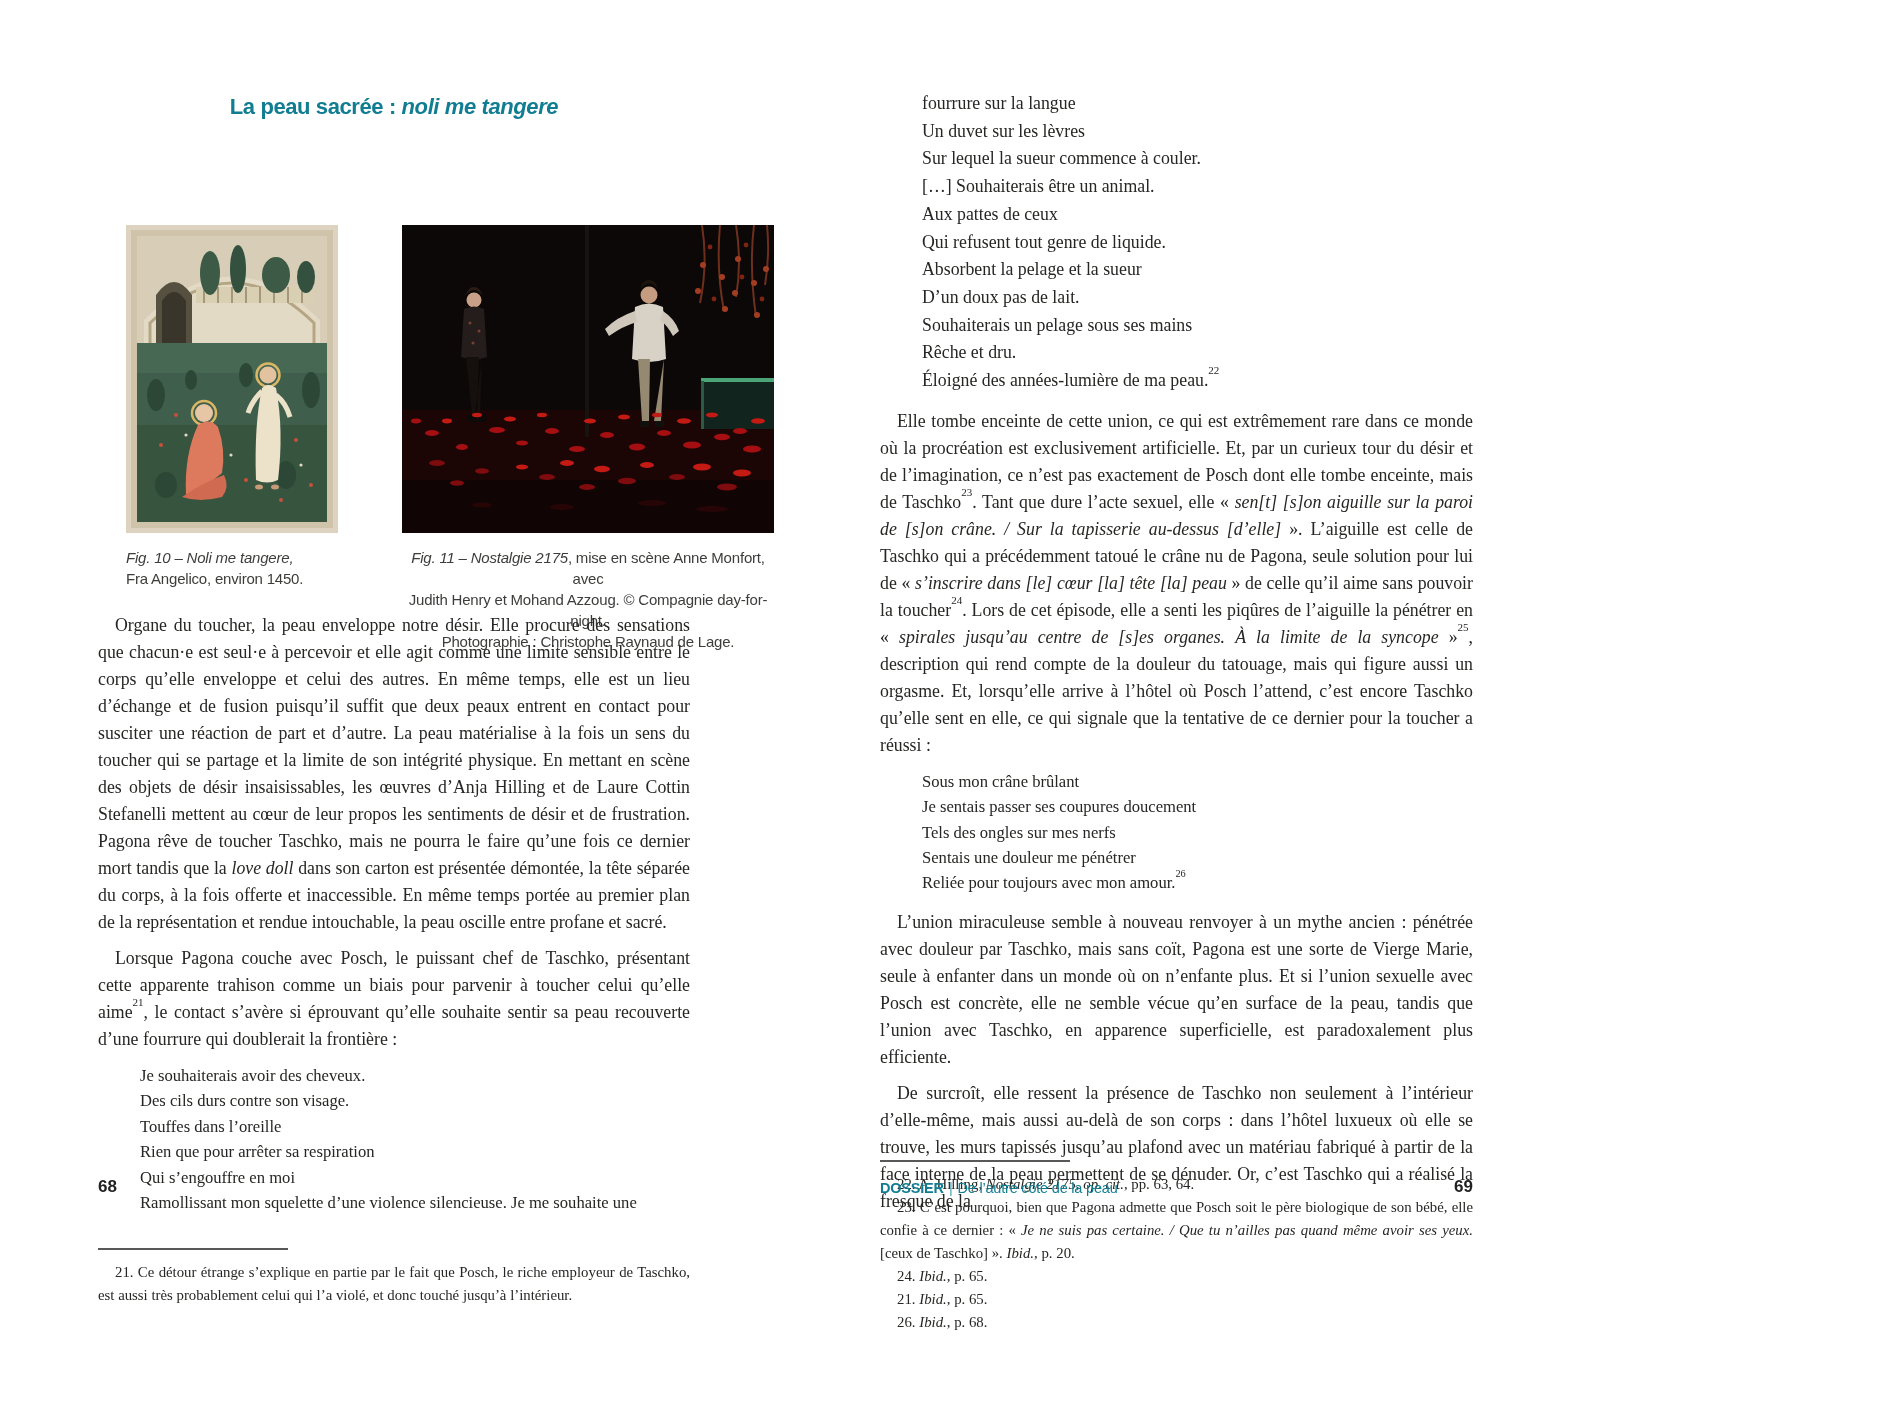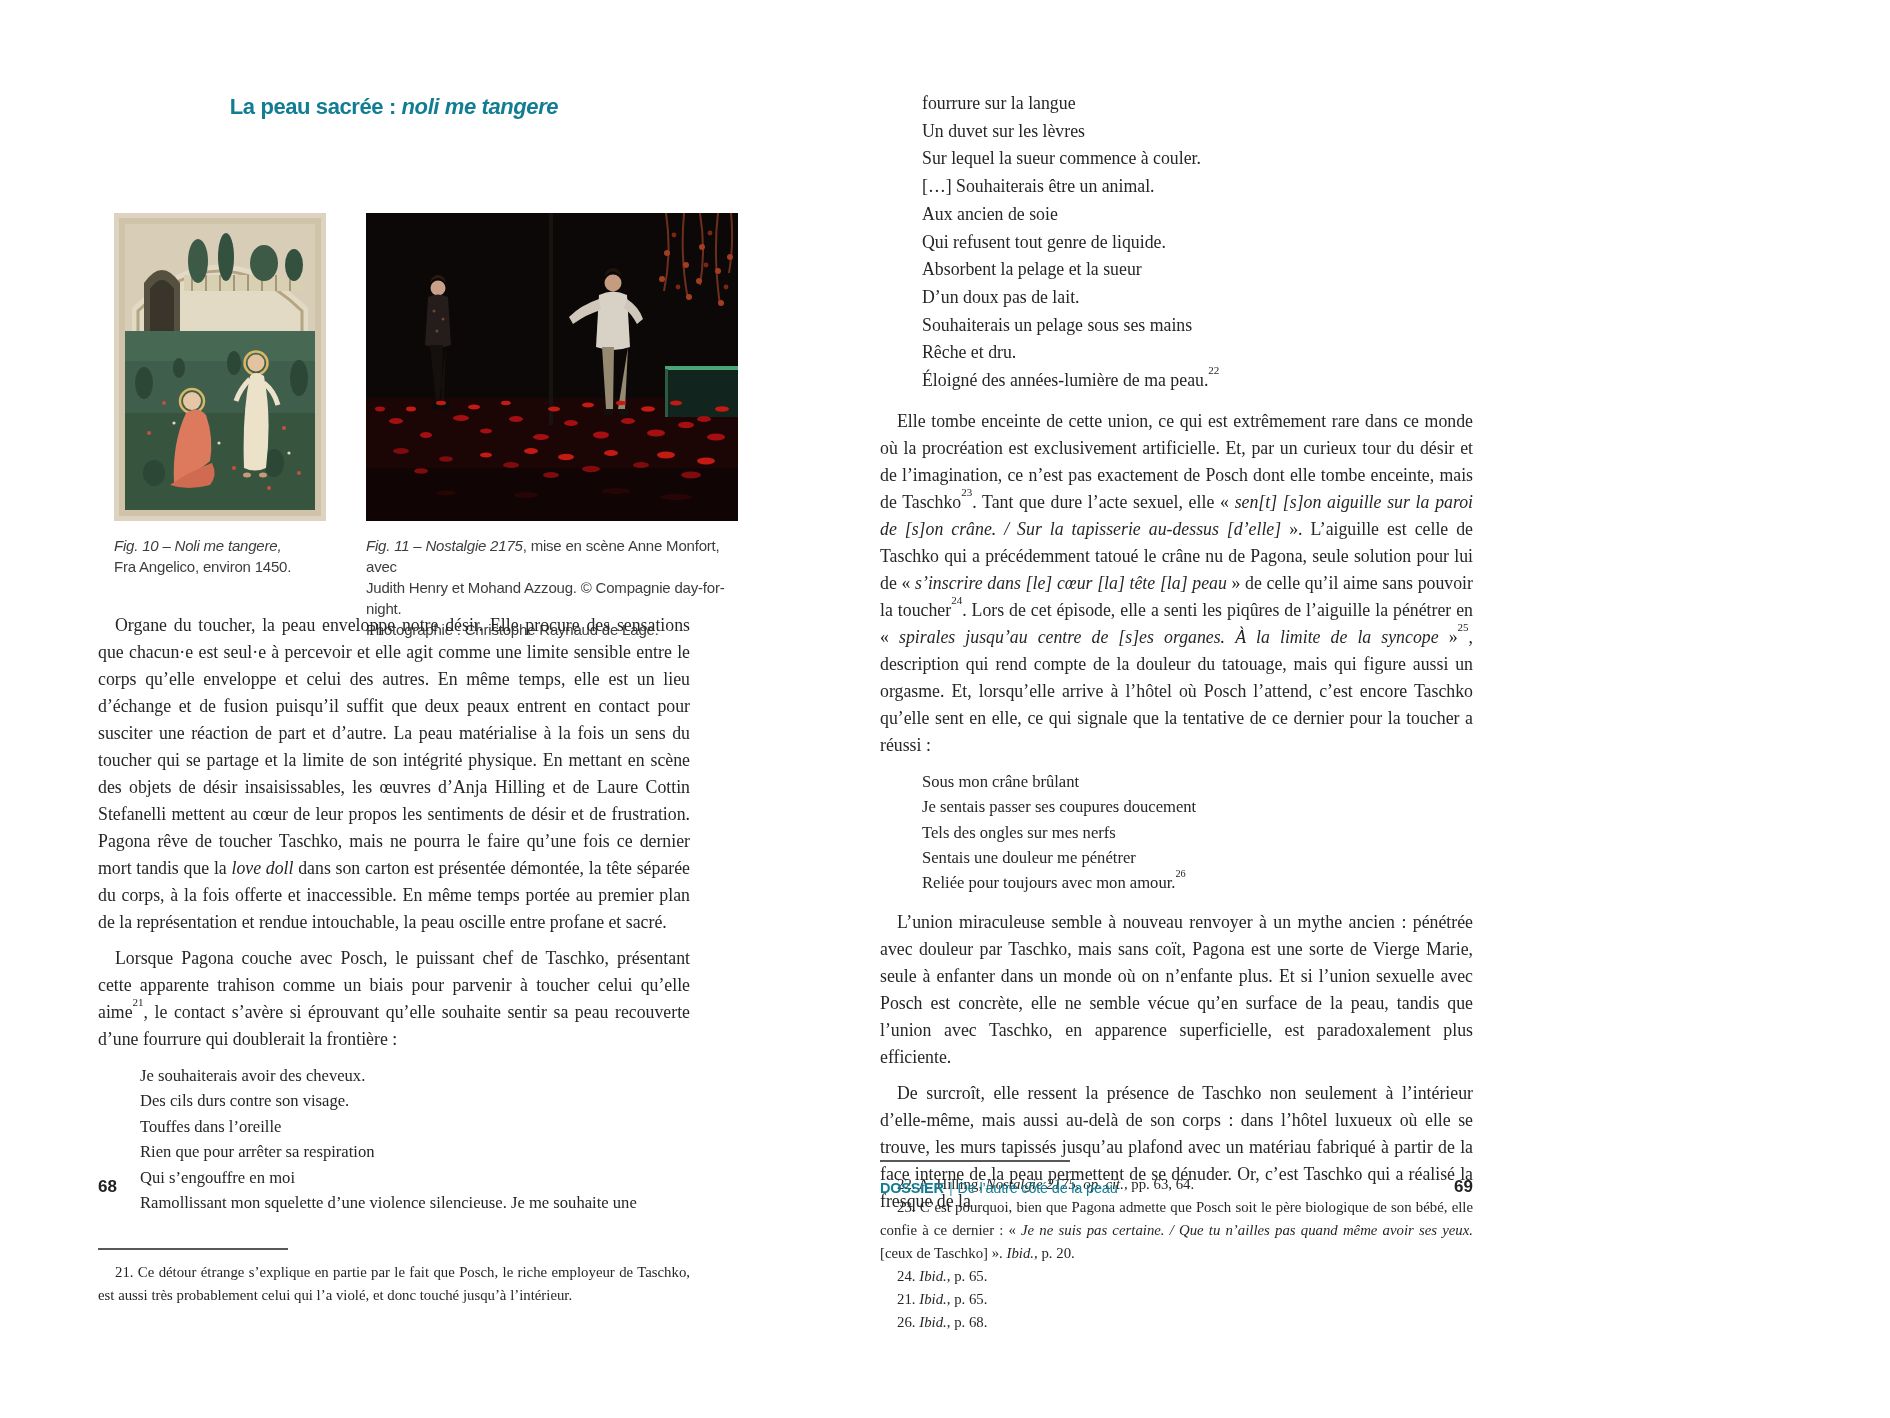--- a/index.html
+++ b/index.html
@@ -16,30 +16,30 @@
 
   
   .section-title{
     position:absolute;top:94px;left:0;width:100%;text-align:center;
     font-family:"Liberation Sans",sans-serif;font-weight:bold;font-size:22px;
     letter-spacing:-0.4px;color:#117d92;margin:0;
   }
 
   
   .figures{position:absolute;top:197px;left:0;width:592px;display:flex;gap:8px;}
-  figure{margin:0;padding:16px;}
+  figure{margin:12px;padding:16px;}
   .fig10{width:212px;}
   .fig11{width:372px;}
   .fig svg{display:block;}
   figcaption{
     margin-top:14px;font-family:"Liberation Sans",sans-serif;font-size:15px;
     letter-spacing:-0.2px;line-height:21px;color:#3d3d3b;
   }
   .fig10 figcaption{text-align:left;}
-  .fig11 figcaption{text-align:left;}
+  .fig11 figcaption{text-align:center;}
 
   
   .body-flow{position:absolute;left:0;width:100%;}
   .page-left .body-flow{top:612px;}
   .page-right .body-flow{top:90px;}
   p.body{
     font-size:17.8px;line-height:27px;text-align:justify;margin:0;
   }
   p.body.indent{text-indent:17px;}
   p.body + p.body{margin-top:9px;}
@@ -306,21 +306,21 @@
 </div>
 
 <div class="page page-right">
 
   <div class="body-flow">
     <div class="poem">
         <div class="line">fourrure sur la langue</div>
         <div class="line">Un duvet sur les lèvres</div>
         <div class="line">Sur lequel la sueur commence à couler.</div>
         <div class="line">[…] Souhaiterais être un animal.</div>
-        <div class="line">Aux ancien de soie</div>
+        <div class="line">Aux pattes de ceux</div>
         <div class="line">Qui refusent tout genre de liquide.</div>
         <div class="line">Absorbent la pelage et la sueur</div>
         <div class="line">D’un doux pas de lait.</div>
         <div class="line">Souhaiterais un pelage sous ses mains</div>
         <div class="line">Rêche et dru.</div>
         <div class="line"><span>Éloigné des années-lumière de ma peau.</span><sup>22</sup></div>
       </div>
     <p class="body indent"><span>Elle tombe enceinte de cette union, ce qui est extrêmement rare dans ce monde où la procréation est exclusivement artificielle. Et, par un curieux tour du désir et de l’imagination, ce n’est pas exactement de Posch dont elle tombe enceinte, mais de Taschko</span><sup>23</sup><span>. Tant que dure l’acte sexuel, elle « </span><span class="i">sen[t] [s]on aiguille sur la paroi de [s]on crâne. / Sur la tapisserie au-dessus [d’elle]</span><span> ». L’aiguille est celle de Taschko qui a précédemment tatoué le crâne nu de Pagona, seule solution pour lui de « </span><span class="i">s’inscrire dans [le] cœur [la] tête [la] peau</span><span> » de celle qu’il aime sans pouvoir la toucher</span><sup>24</sup><span>. Lors de cet épisode, elle a senti les piqûres de l’aiguille la pénétrer en « </span><span class="i">spirales jusqu’au centre de [s]es organes. À la limite de la syncope</span><span> »</span><sup>25</sup><span>, description qui rend compte de la douleur du tatouage, mais qui figure aussi un orgasme. Et, lorsqu’elle arrive à l’hôtel où Posch l’attend, c’est encore Taschko qu’elle sent en elle, ce qui signale que la tentative de ce dernier pour la toucher a réussi :</span></p>
     <div class="quote">
         <div class="line">Sous mon crâne brûlant</div>

